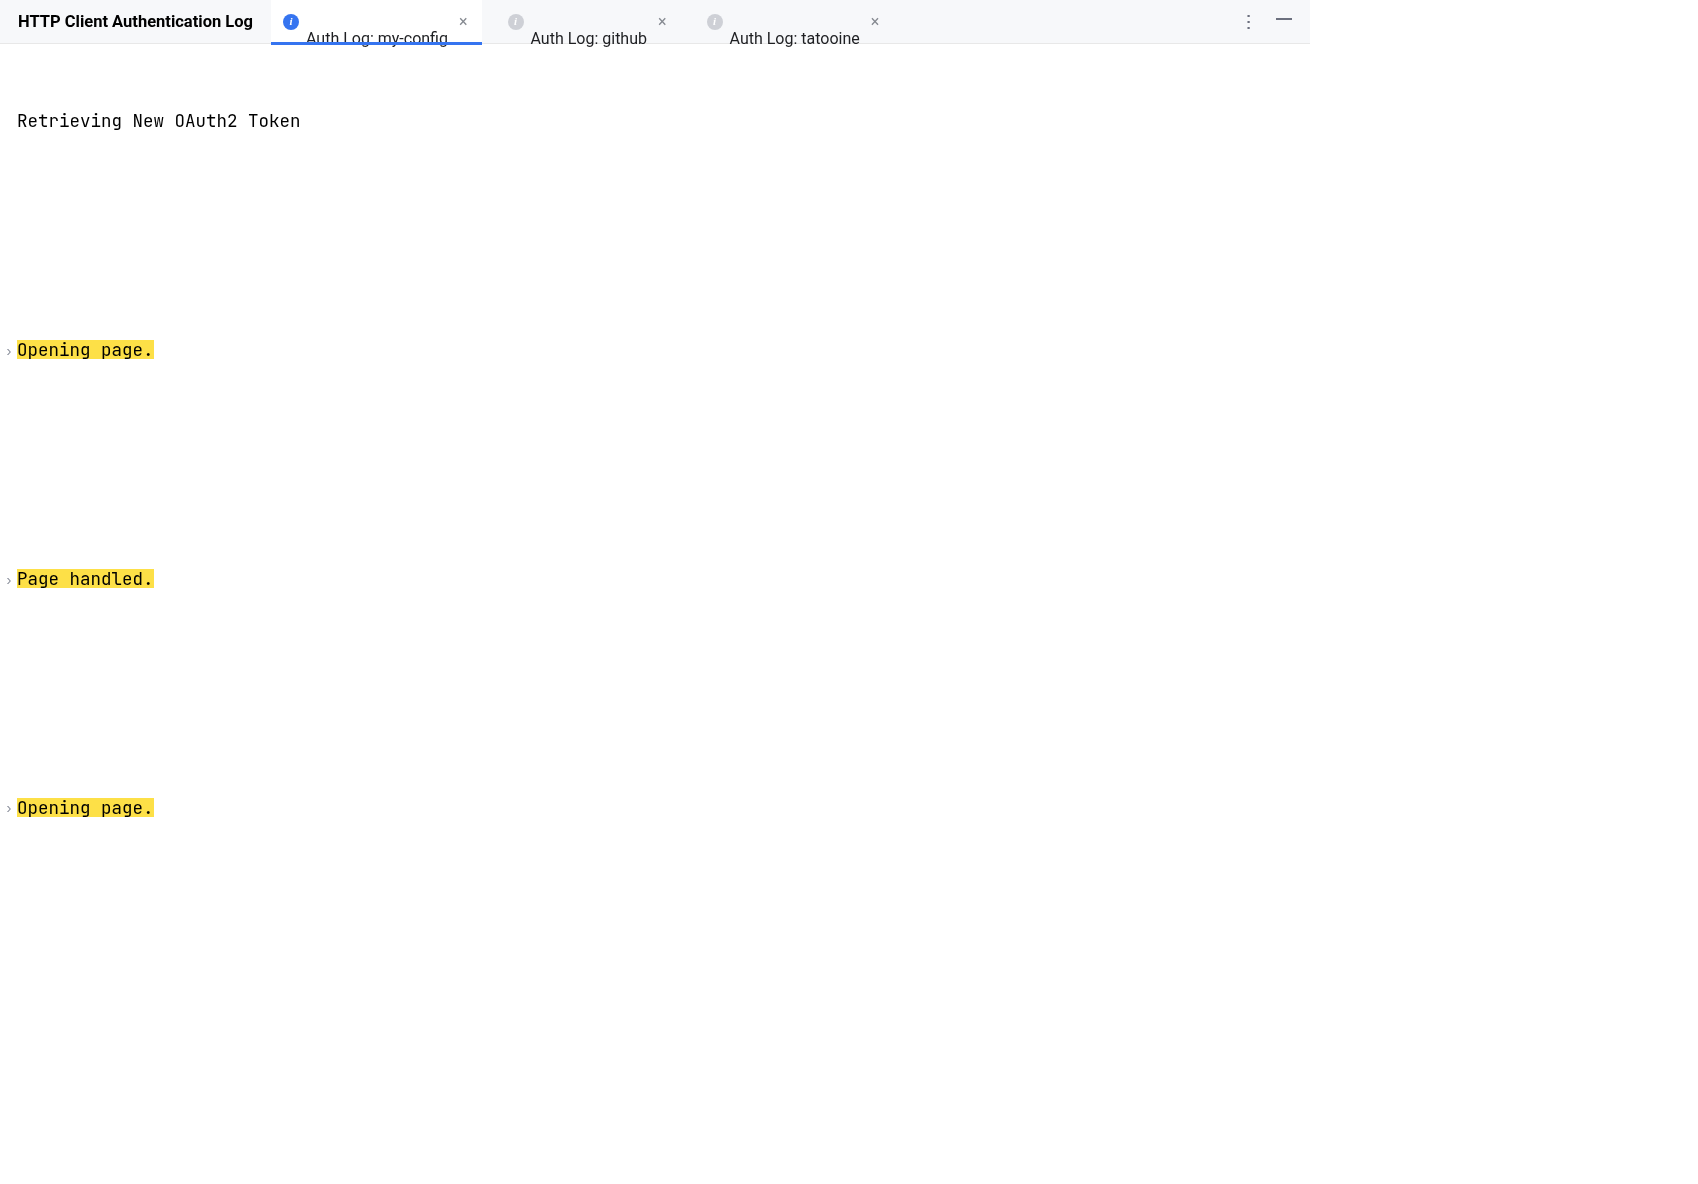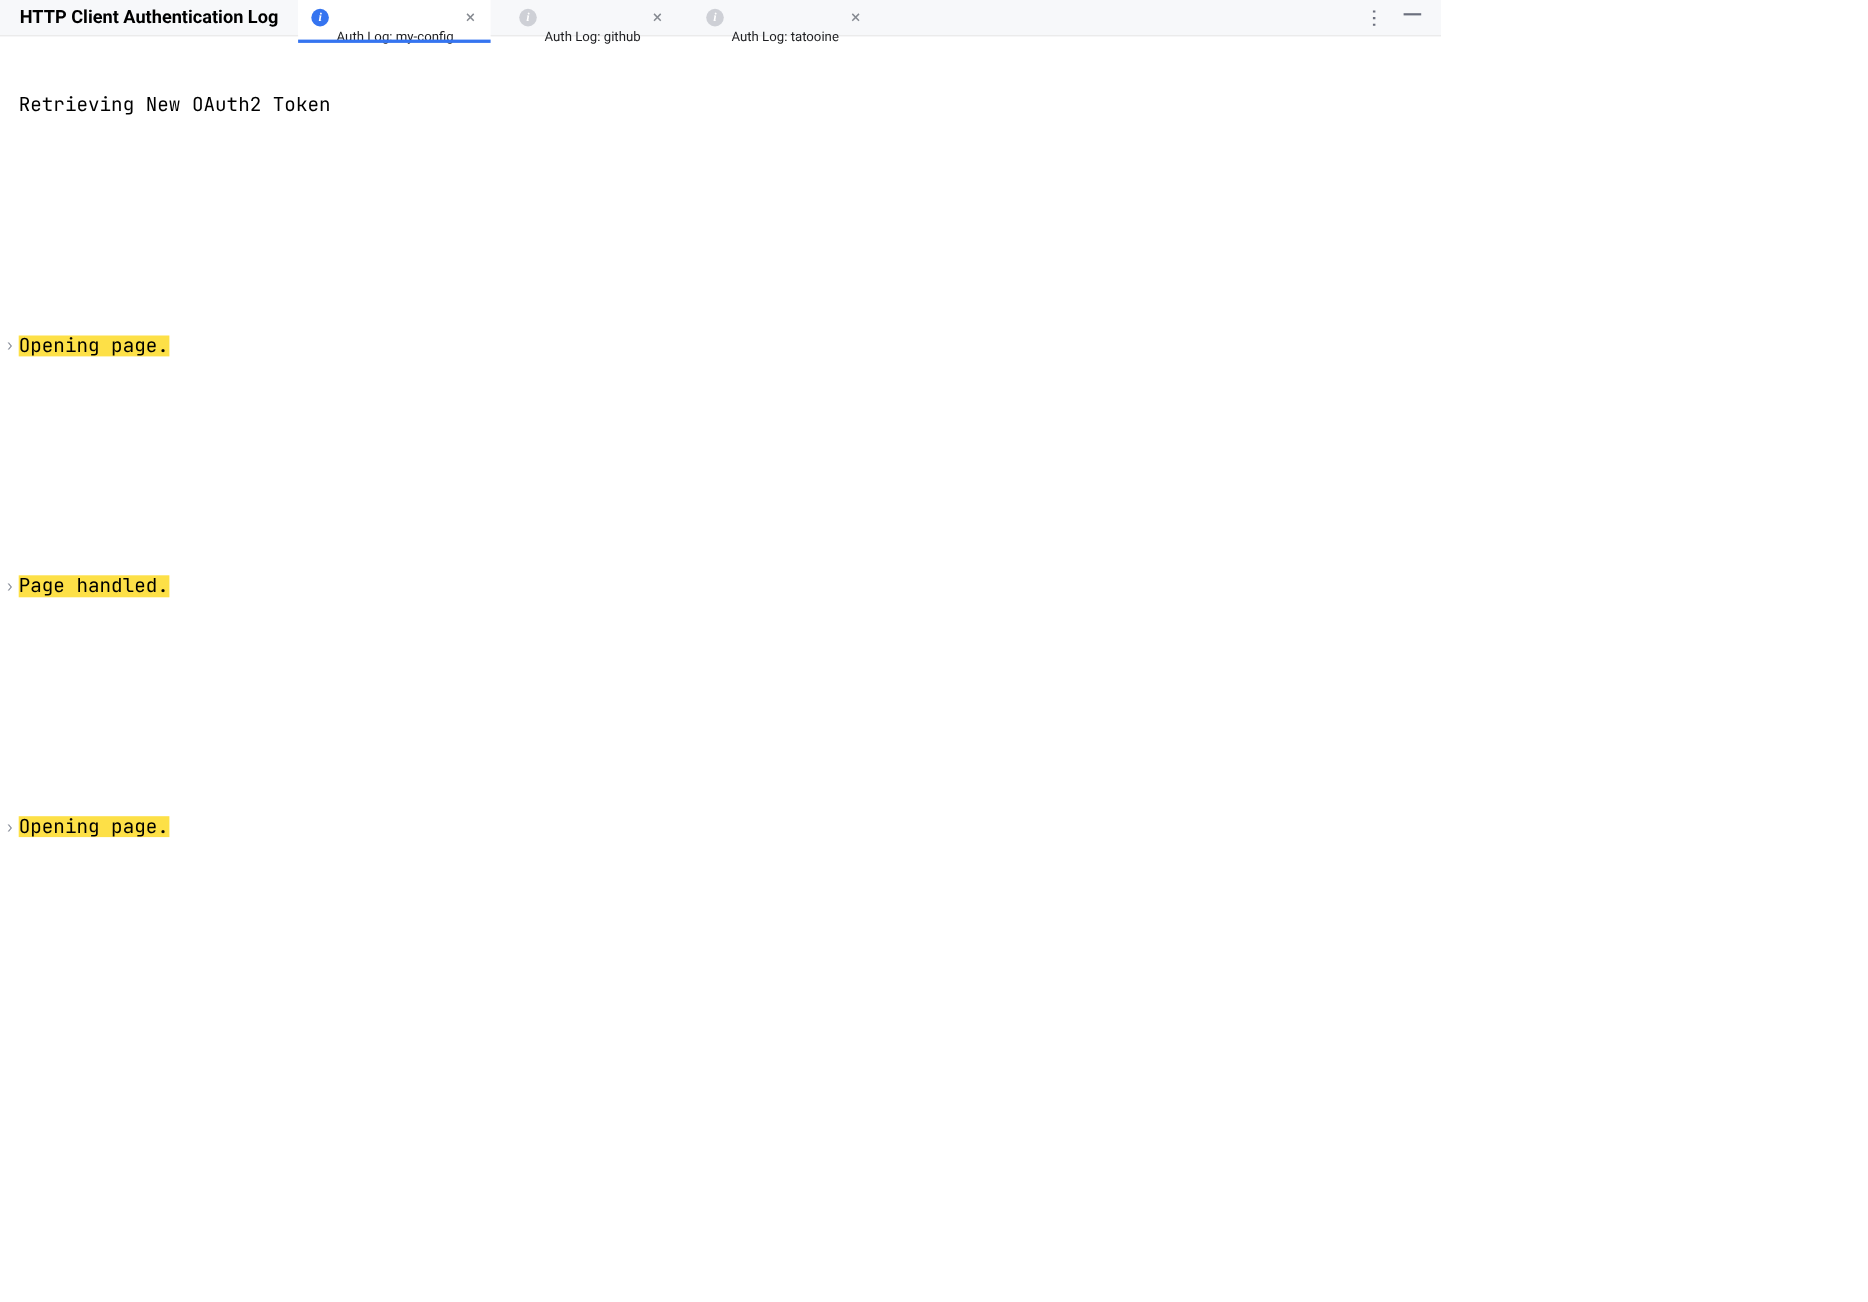--- a/index.html
+++ b/index.html
@@ -10,21 +10,21 @@
     body {
       font-family: -apple-system, BlinkMacSystemFont, "Segoe UI", Roboto, Helvetica, Arial, sans-serif;
       background: #ffffff;
       width: 1310px;
       height: 914px;
       overflow: hidden;
     }
     .tab-bar {
       display: flex;
       align-items: center;
-      height: 33px;
+      height: 44px;
       background: #f7f8fa;
       border-bottom: 1px solid #e8e8e8;
       padding: 0 4px;
     }
     .tab-title-main {
       font-weight: 700;
       font-size: 16.5px;
       color: #000;
       padding: 0 18px 0 14px;
     }
@@ -66,21 +66,21 @@
     }
     .tab-icon-inner {
       color: #fff;
       font-weight: 700;
       font-size: 11px;
       font-family: Georgia, serif;
       font-style: italic;
       line-height: 1;
     }
     .tab-label {
-      font-size: 12px;
+      font-size: 16px;
       color: #1e1f22;
       margin-top: 34px;
     }
     .tab-close {
       color: #868a91;
       font-size: 16px;
       line-height: 1;
       padding: 0 2px;
       margin-left: 2px;
     }
@@ -111,23 +111,24 @@
     .log-content {
       padding: 10px 4px 0 4px;
       font-family: "JetBrains Mono", "SF Mono", Menlo, Consolas, monospace;
       font-size: 17.5px;
       line-height: 1.1;
       color: #000;
       white-space: pre;
     }
     .log-line {
       display: flex;
-      align-items: center;
+      align-items: flex-end;
       min-height: 28px;
       padding: 0 0 0 1px;
+      margin-top: 10px;
     }
     .log-line-blank {
       height: 28px;
     }
     .fold-gutter {
       width: 12px;
       color: #8a8f9b;
       font-size: 13px;
       flex-shrink: 0;
       text-align: left;

